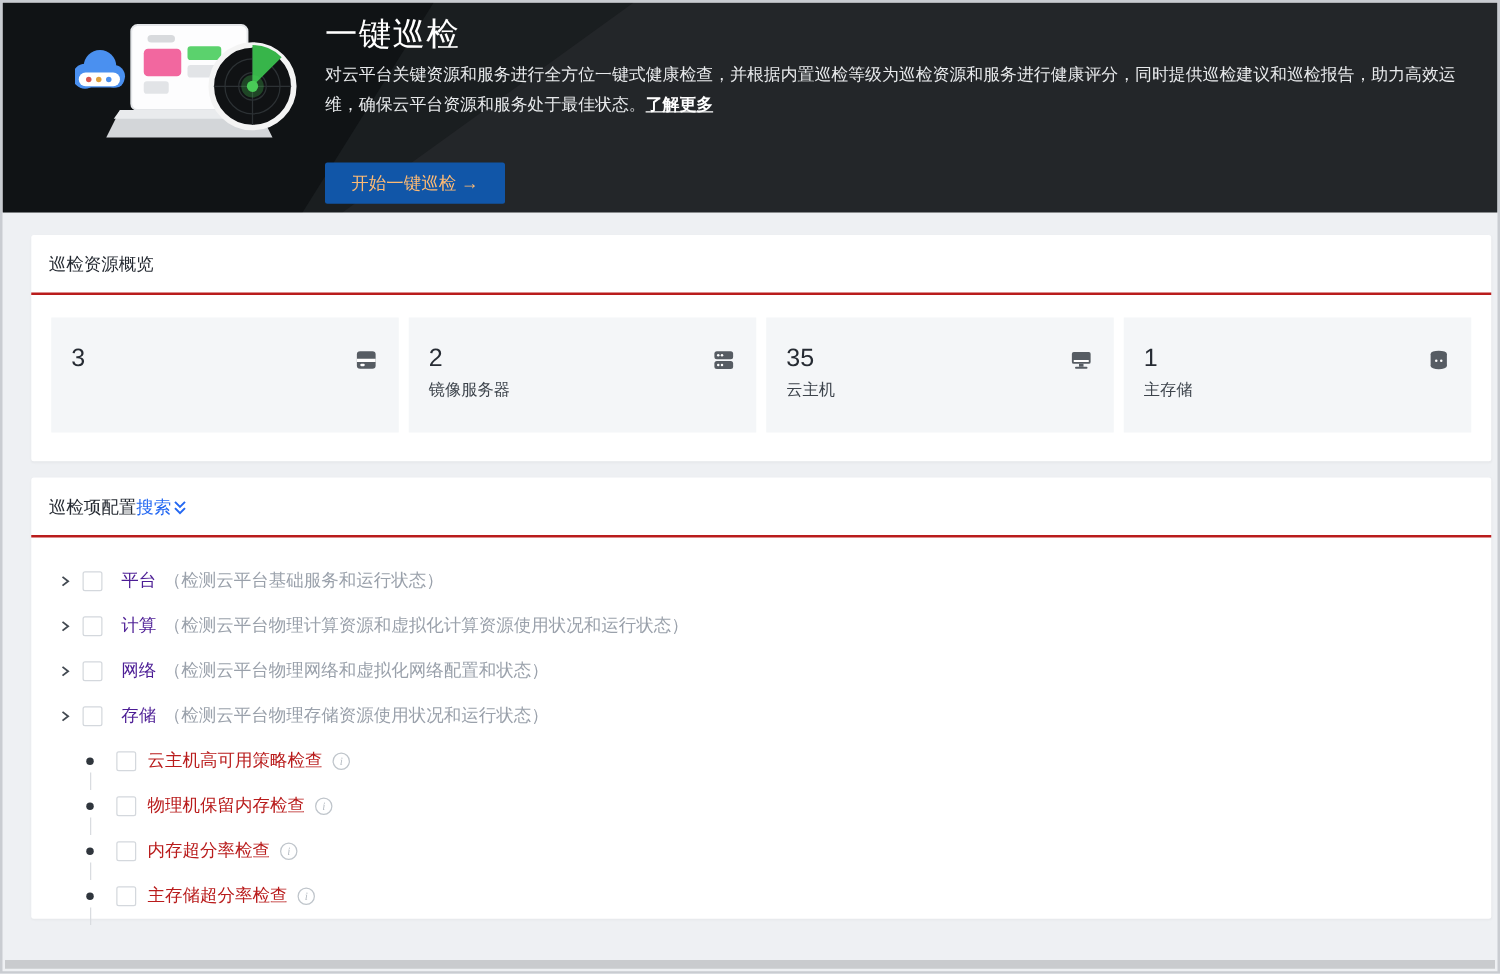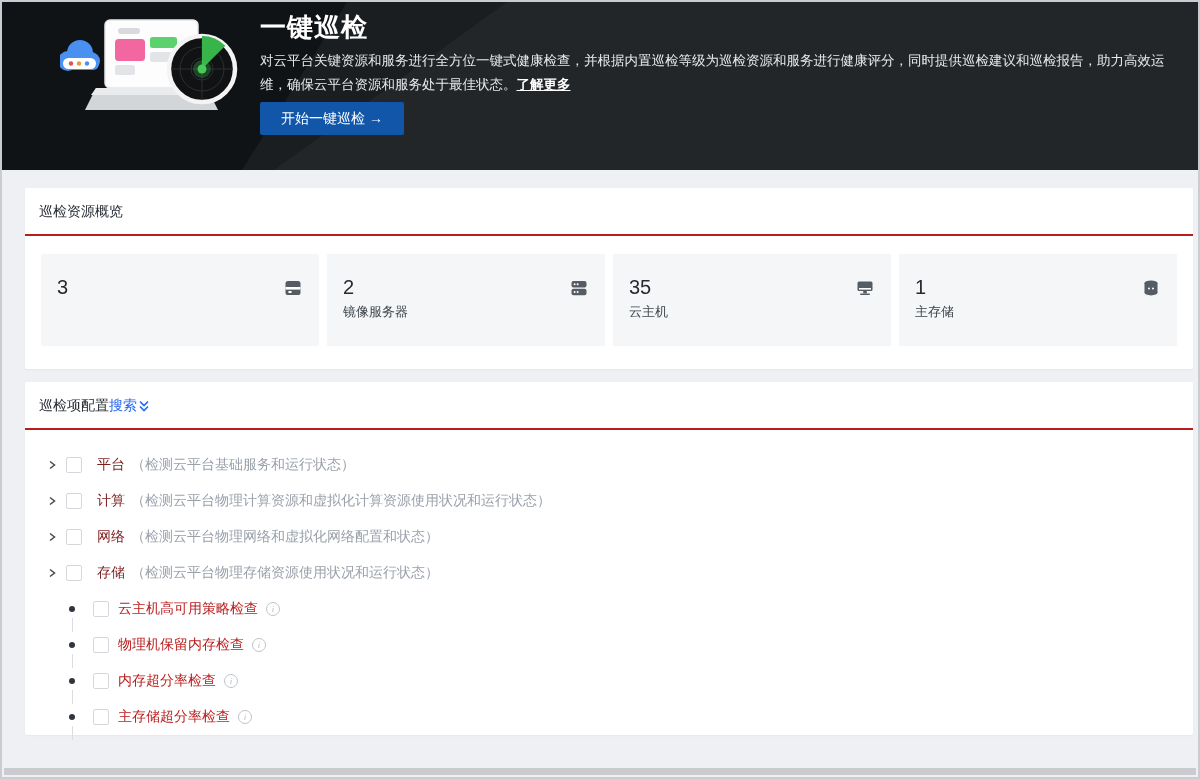--- a/index.html
+++ b/index.html
@@ -8,25 +8,25 @@
   .screen { position:relative; width:1200px; height:779px; border:2px solid #c9ccd1; background:#eef0f3; overflow:hidden; }
 
   
   .hero { position:relative; height:168px; background:#232629; overflow:hidden; }
   .hero .diag-b { position:absolute; inset:0; background:rgba(5,7,9,0.26);
       clip-path:polygon(0 0,505px 0,272px 168px,0 168px); z-index:1; }
   .hero .diag-a { position:absolute; inset:0; background:rgba(5,7,9,0.50);
       clip-path:polygon(0 0,345px 0,240px 168px,0 168px); z-index:1; }
   .hero-illustration { position:absolute; left:58px; top:13px; z-index:3; }
   .hero-content { position:absolute; left:258px; top:8px; right:20px; z-index:2; }
-  .hero-title { font-size:26px; line-height:34px; font-weight:700; color:#ffffff; letter-spacing:1px; }
+  .hero-title { font-size:26px; line-height:34px; font-weight:400; color:#ffffff; letter-spacing:1px; }
   .hero-desc { margin-top:6px; max-width:920px; font-size:13.5px; line-height:24px; color:#e8eaec;font-family:Liberation Mono, monospace; }
   .hero-link { color:#ffffff; font-weight:700; text-decoration:underline; cursor:pointer; }
-  .hero-btn { position:relative; z-index:0; margin-top:4px; display:inline-block; height:33px; line-height:33px;
-      padding:0 21px; background:#1156a8; color:#ffffff; font-size:14px; border:none; border-radius:2px; cursor:pointer; }
+  .hero-btn { position:relative; z-index:0; margin-top:32px; display:inline-block; height:33px; line-height:33px;
+      padding:0 21px; background:#1156a8; color:#fdba74; font-size:14px; border:none; border-radius:2px; cursor:pointer; }
 
   
   .main { padding:18px 5px 0 23px; }
   .card { background:#ffffff; border-radius:2px; box-shadow:0 1px 2px rgba(0,0,0,0.04); }
   .card-head { display:flex; align-items:center; justify-content:flex-start;
       padding:15px 16px 13px 14px; border-bottom:2px solid #b91c1c; }
   .card-title { font-size:14px; color:#262b33; }
   .search-link { display:inline-flex; align-items:center; gap:1px; color:#2468f2; font-size:14px; cursor:pointer; }
 
   
@@ -39,21 +39,21 @@
   
   .config-card { margin-top:13px; min-height:346px; }
   .tree { padding:17px 0 0 0; }
   .tree-row { position:relative; height:36px; display:flex; align-items:center; font-size:14px; }
   .group-row { padding-left:22px; }
   .chevron { width:10px; height:10px; margin-right:9px; display:inline-flex; cursor:pointer; flex:none; }
   .chevron svg { display:block; }
   .chevron.down svg { transform:rotate(90deg); }
   .checkbox { width:16px; height:16px; background:#fff; border:1px solid #d4d8dd; border-radius:2px; cursor:pointer; flex:none; }
   .group-row .checkbox { margin-right:15px; }
-  .group-label { color:#7f1d1d; }
+  .group-label { color:#4c1d95; }
   .group-desc { color:#9aa1ab; margin-left:6px; }
   .child-row { padding-left:44px; }
   .bullet { width:6px; height:6px; border-radius:50%; background:#30363d; margin-right:18px; flex:none; }
   .child-row .checkbox { margin-right:9px; }
   .child-label { color:#b91c1c; }
   .guide-line { position:absolute; left:47px; top:27px; height:14px; border-left:1px solid #d9dce0; }
   .info-icon { margin-left:8px; width:14px; height:14px; border:1px solid #bfc5cb; border-radius:50%;
       color:#b6bcc3; font-size:9px; line-height:12px; text-align:center; font-style:italic;
       font-family:"Liberation Serif",serif; cursor:pointer; flex:none; }
 

